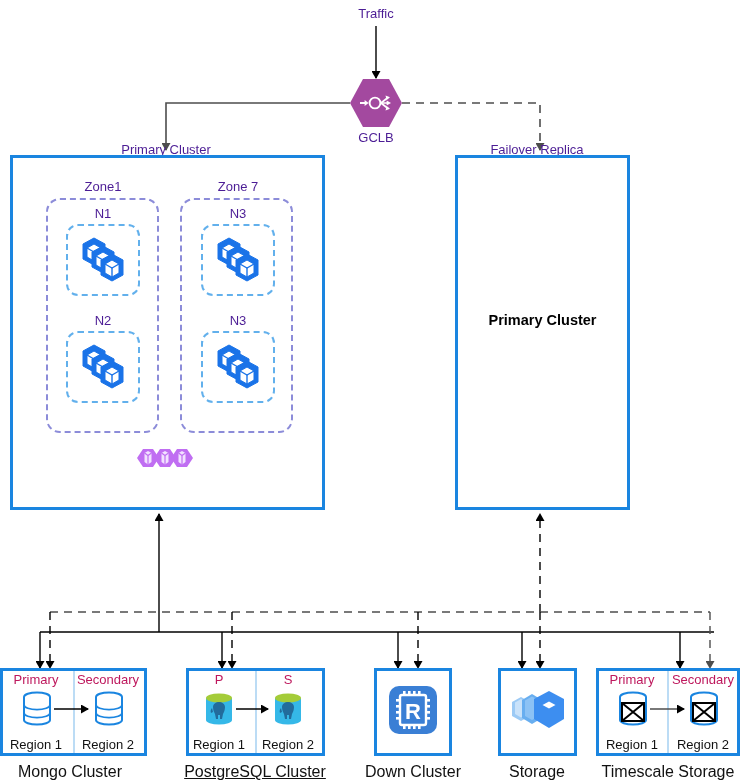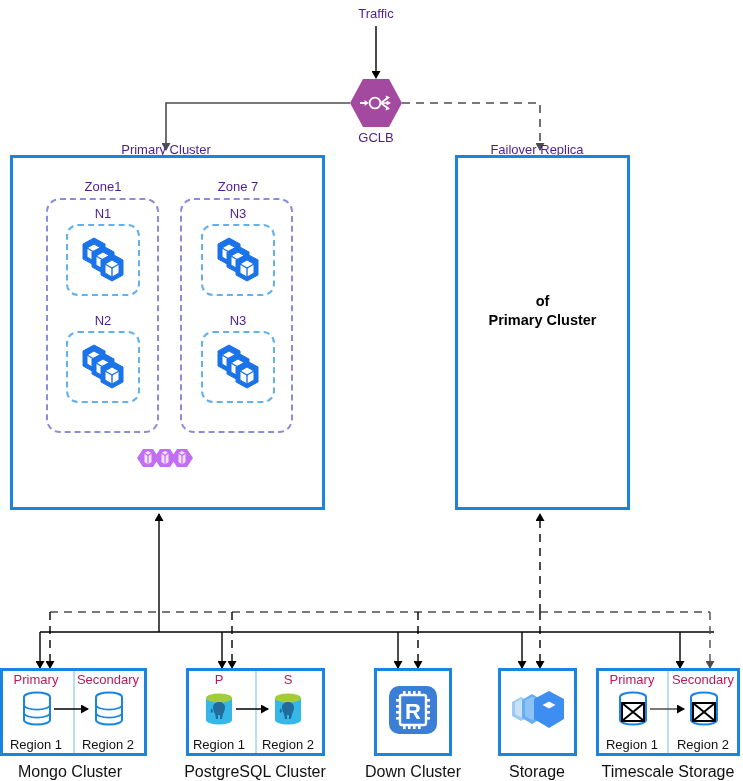--- a/index.html
+++ b/index.html
@@ -275,21 +275,20 @@
         <path d="M46,2 L56,2 L62,11 L56,20 L46,20 L40,11 z" fill="#c06ef2"></path>
         <path d="M47.5,6 L51,4 L54.5,6 L54.5,15 L51,17.5 L47.5,15 z" fill="#f2e2ff"></path>
         <path d="M47.5,6 L51,8.6 L54.5,6" fill="none" stroke="#c06ef2" stroke-width="1.2"></path>
         <path d="M51,8.6 L51,17.5" fill="none" stroke="#c06ef2" stroke-width="1.2"></path>
       </g>
     </svg>
   </div>
 
   <div class="lbl lbl-c" style="left:537px; top:142px;">Failover Replica</div>
   <div class="cluster-box" style="left:455px; top:155px; width:175px; height:355px;">
-    <div class="failover-text" style="top:134px;">of</div>
     <div class="failover-text" style="top:153px;">Primary Cluster</div>
   </div>
 
   <div class="db-box" style="left:0px; top:668px; width:147px; height:88px;">
     <div class="db-split" style="left:70px;"></div>
   </div>
   <div class="db-role" style="left:36px; top:672px;">Primary</div>
   <div class="db-role" style="left:108px; top:672px;">Secondary</div>
   <div style="position:absolute; left:21px; top:691px;">
     <svg width="32" height="36" viewBox="0 0 32 36">
@@ -347,21 +346,21 @@
   <svg style="position:absolute; left:236px; top:700px;" width="42" height="18">
     <defs>
         <marker id="ah3" markerWidth="9" markerHeight="9" refX="7" refY="4.5" orient="auto" markerUnits="userSpaceOnUse">
        <path d="M0,0 L8,4.5 L0,9 z" fill="#000000"></path>
         </marker>
       </defs>
     <path d="M0,9 L32,9" stroke="#000000" stroke-width="1.5" fill="none" marker-end="url(#ah3)"></path>
   </svg>
   <div class="db-region" style="left:219px; top:737px;">Region 1</div>
   <div class="db-region" style="left:288px; top:737px;">Region 2</div>
-  <div class="db-caption" style="left:255px; top:764px;">PostgreSQL Cluster</div>
+  <div class="db-caption" style="left:255px; top:764px;text-decoration:underline;">PostgreSQL Cluster</div>
 
   <div class="db-box" style="left:374px; top:668px; width:78px; height:88px;"></div>
   <div style="position:absolute; left:385px; top:680px;">
     <svg width="56" height="62" viewBox="0 0 56 62">
       <rect x="4" y="6" width="48" height="48" rx="10" fill="#3a7fd5"></rect>
       <g fill="#ffffff">
         <rect x="15" y="15" width="26" height="30" rx="2" fill="none" stroke="#ffffff" stroke-width="2.4"></rect>
         <rect x="18" y="11" width="2.6" height="5"></rect>
         <rect x="23" y="11" width="2.6" height="5"></rect>
         <rect x="28" y="11" width="2.6" height="5"></rect>

